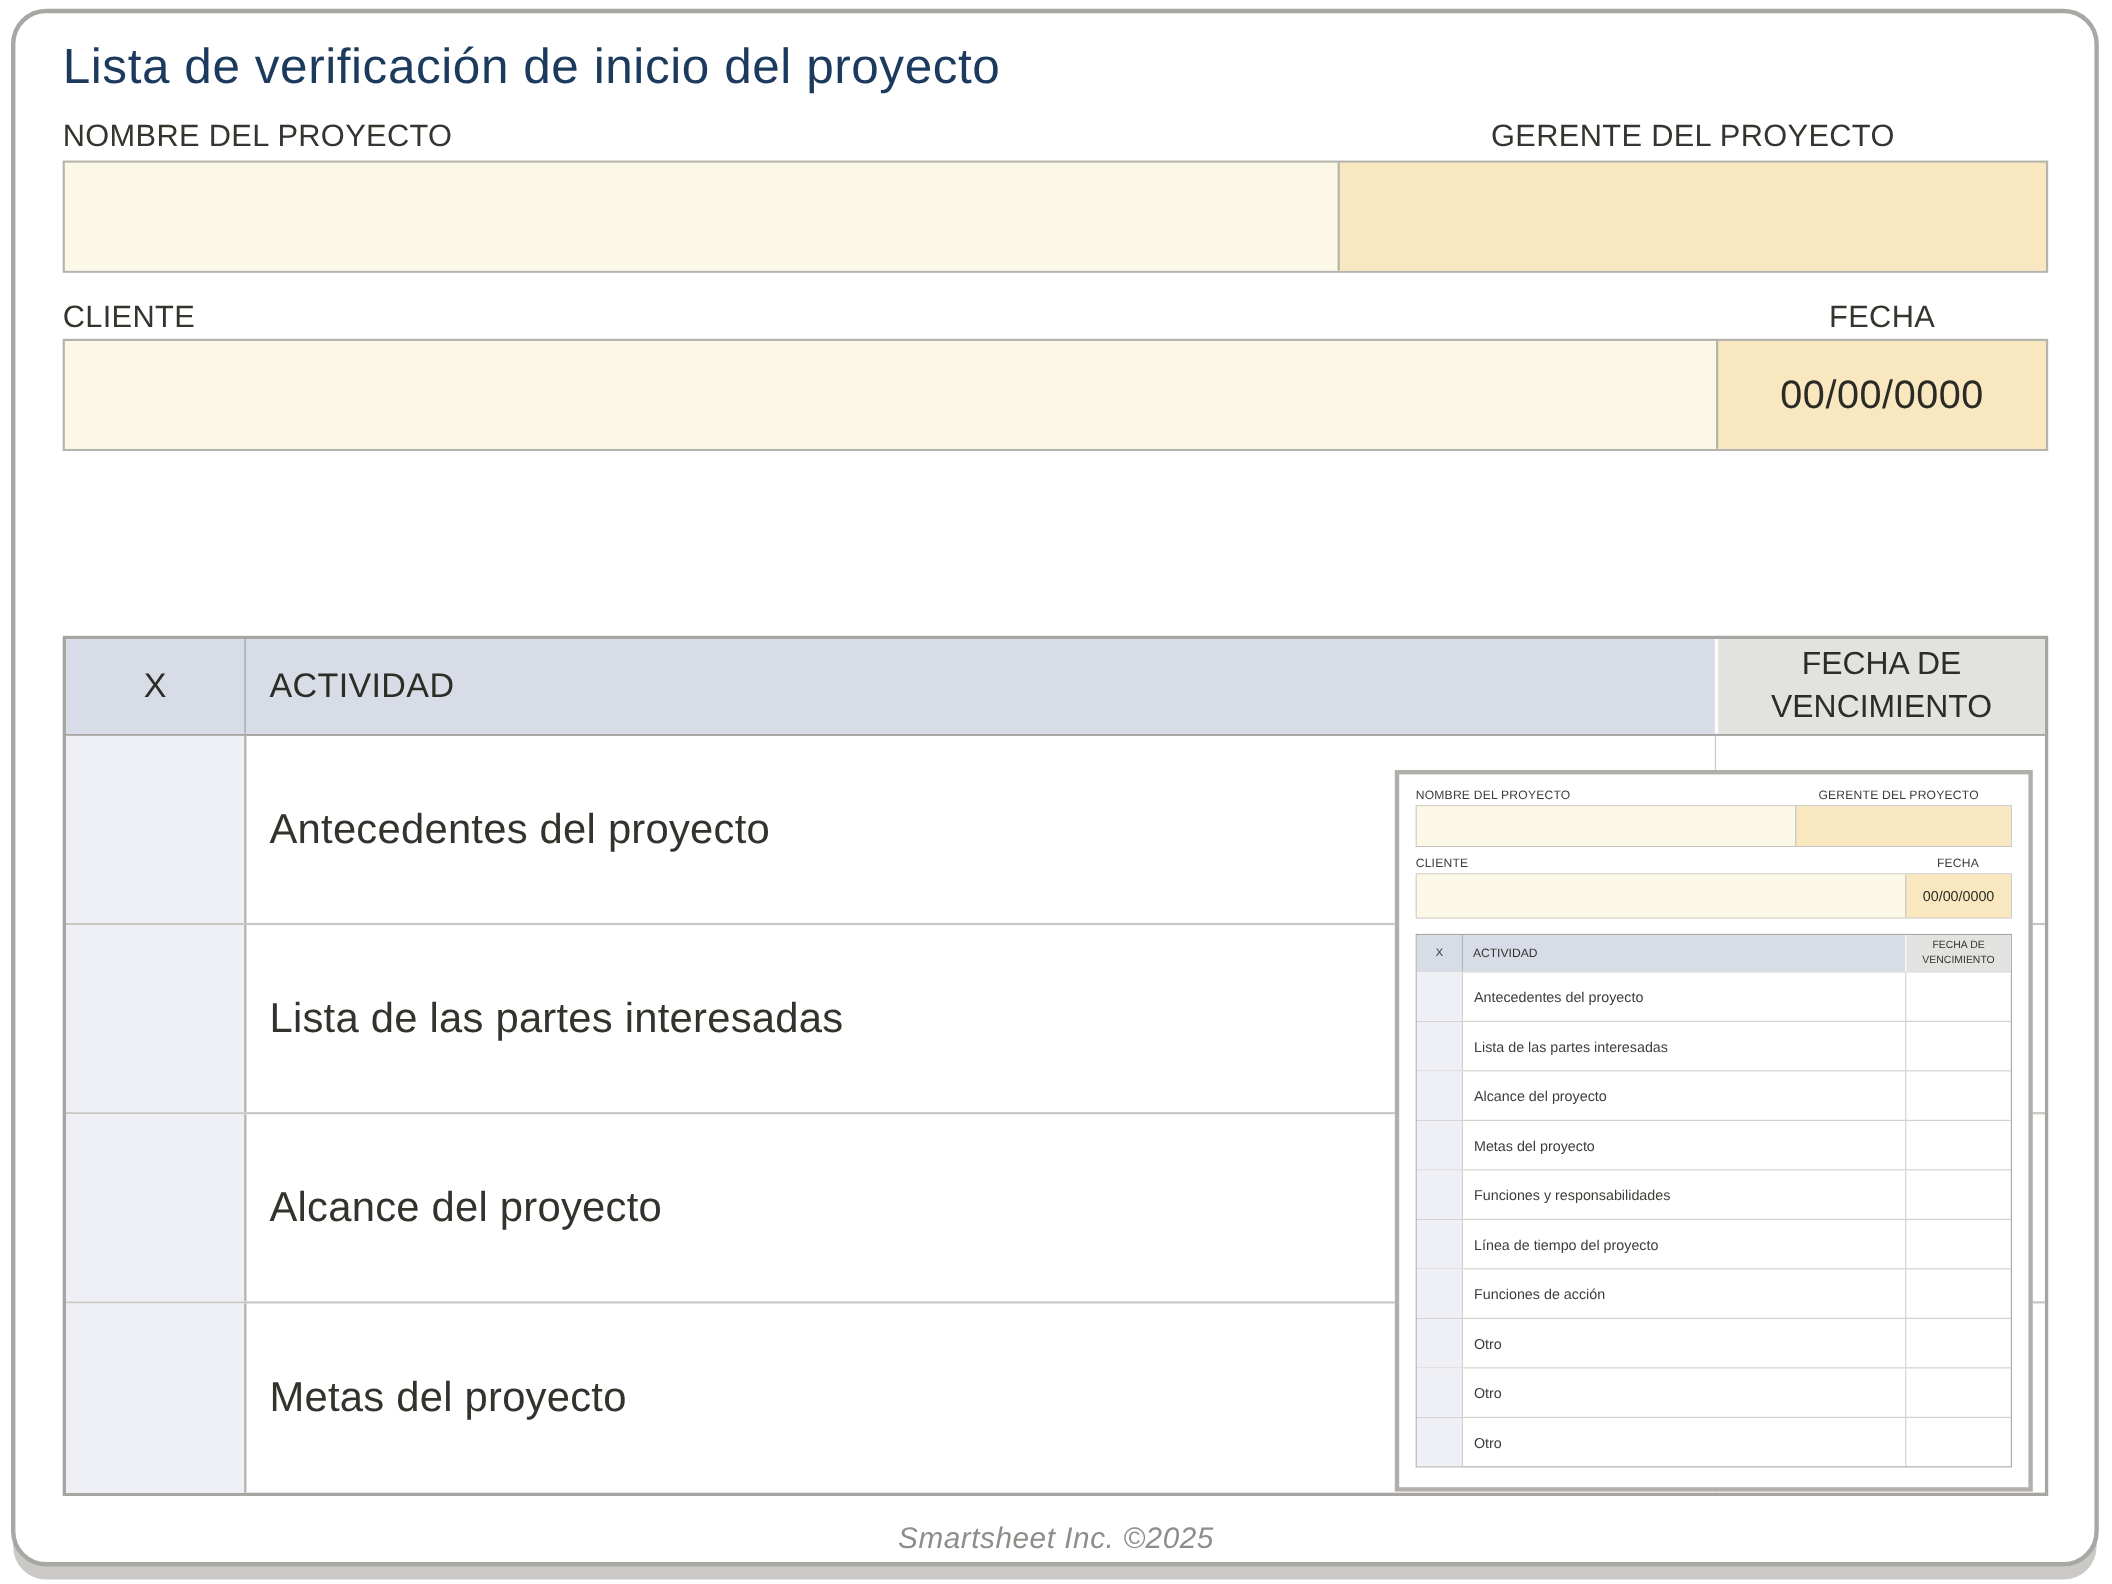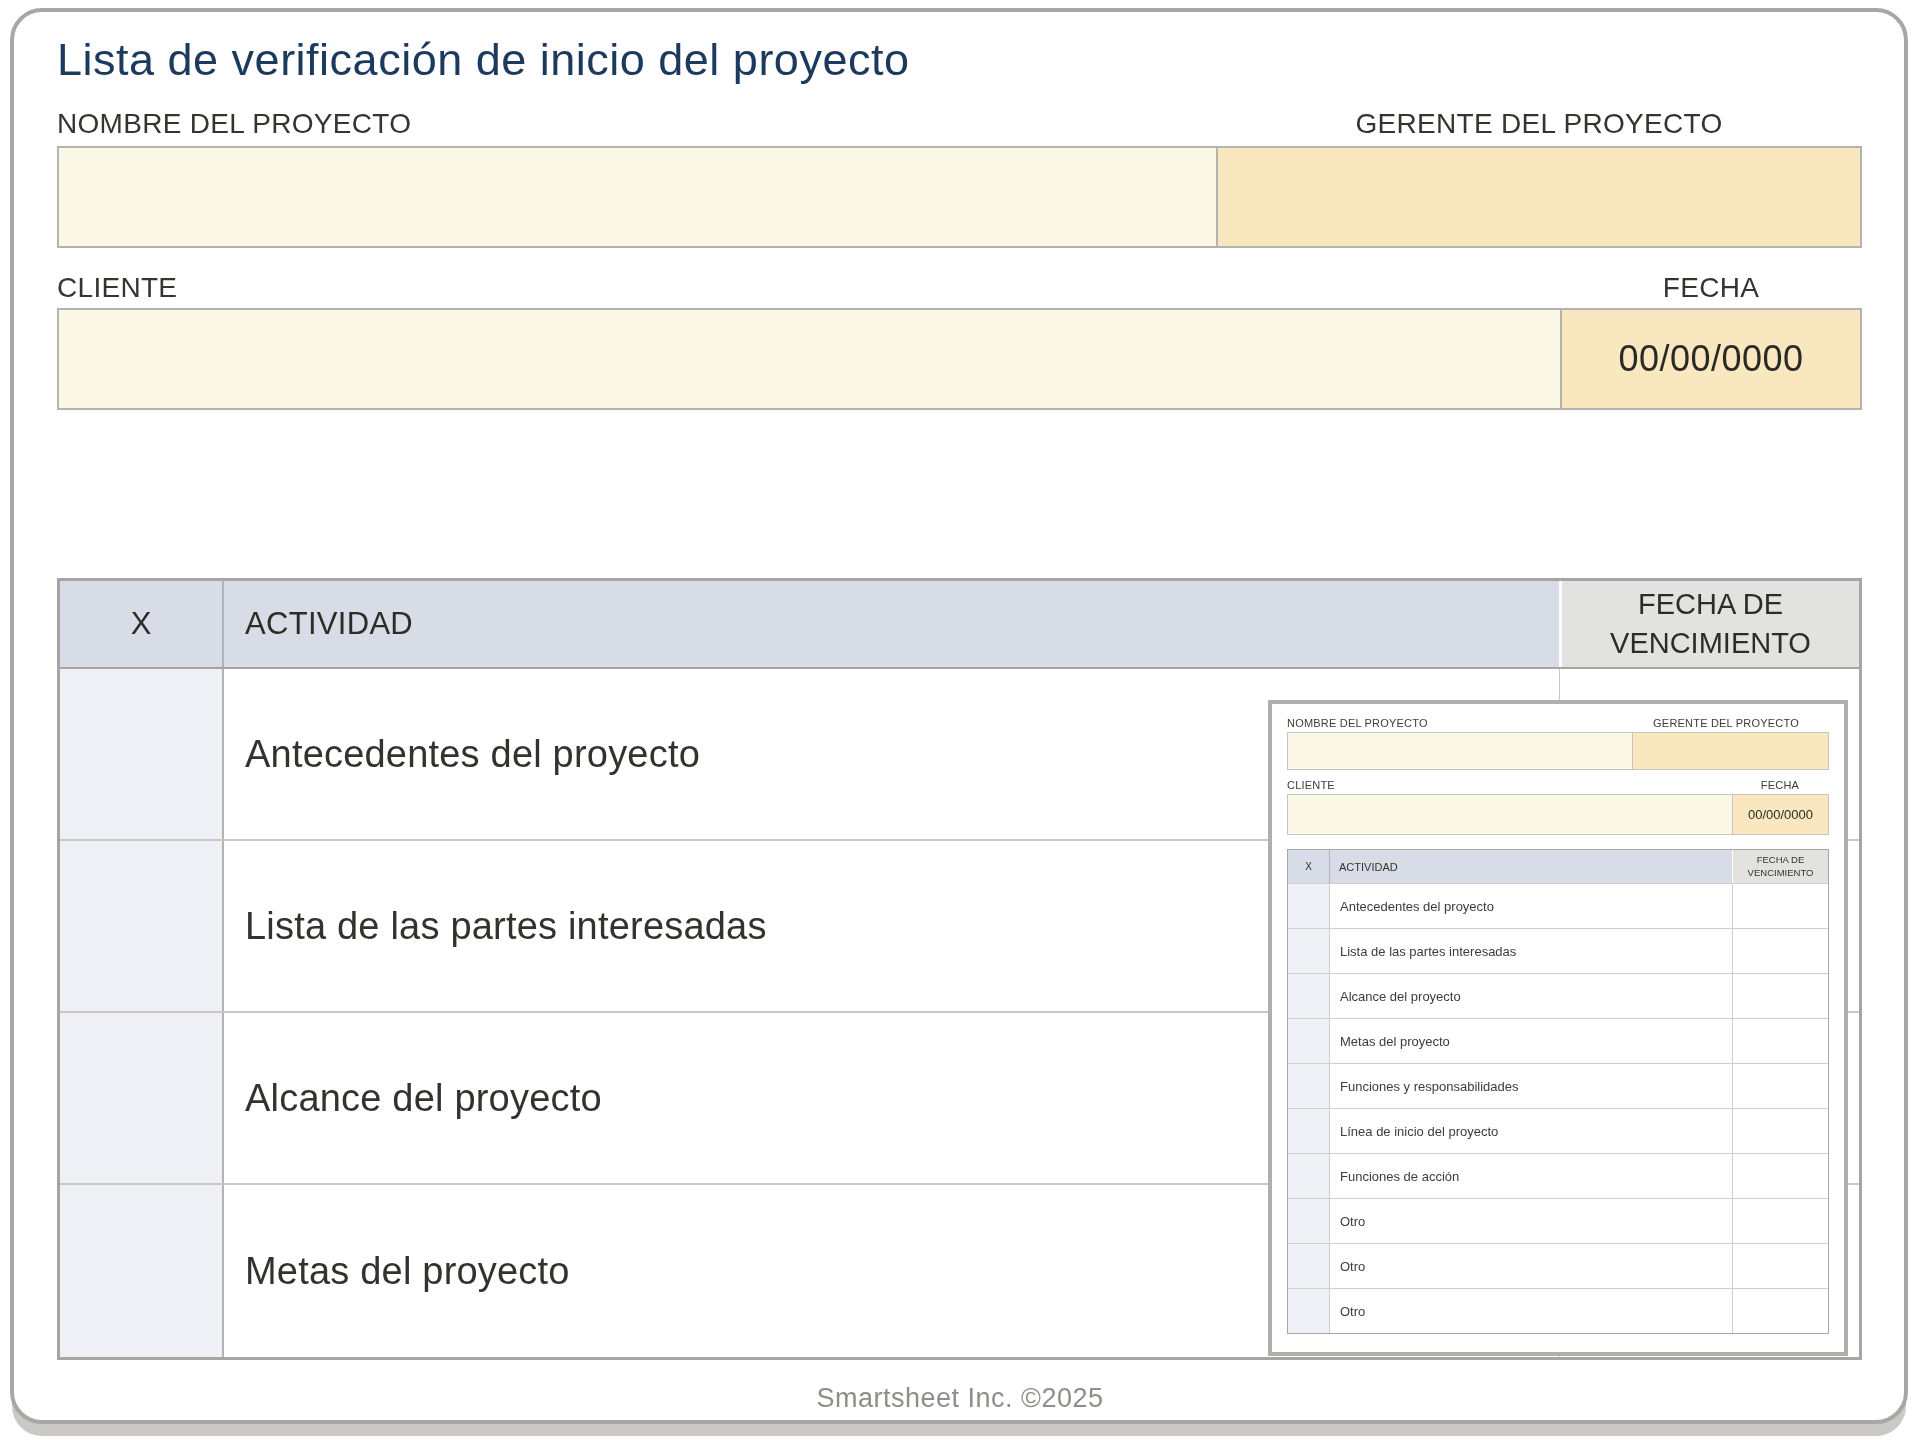--- a/index.html
+++ b/index.html
@@ -79,21 +79,21 @@
               display:flex; align-items:center; justify-content:center; text-align:center;
               font-size:9.5px; color:#33332e; line-height:1.3; }
   .t-trow { display:flex; height:45px; border-top:1px solid #cfcecb; }
   .t-td-x { width:42px; background:#eef0f5; border-right:1px solid #cfcecb; }
   .t-td-act { flex:1; display:flex; align-items:center; padding-left:10px;
               font-size:13px; color:#3c3c38; }
   .t-td-due { width:96px; border-left:1px solid #cfcecb; }
 
   
   .footer { position:absolute; left:0; top:1383px; width:1920px; text-align:center;
-            font-size:27px; color:#8d8d89; letter-spacing:.5px; }
+            font-size:27px; font-style:italic; color:#8d8d89; letter-spacing:.5px; }
 </style>
 </head>
 <body>
 
 <div class="card"></div>
 
 <div class="page-title">Lista de verificación de inicio del proyecto</div>
 
 <div class="flabel lbl-nombre">NOMBRE DEL PROYECTO</div>
 <div class="flabel lbl-gerente">GERENTE DEL PROYECTO</div>
@@ -186,21 +186,21 @@
       <div class="t-td-act">Metas del proyecto</div>
       <div class="t-td-due"></div>
     </div>
     <div class="t-trow">
       <div class="t-td-x"></div>
       <div class="t-td-act">Funciones y responsabilidades</div>
       <div class="t-td-due"></div>
     </div>
     <div class="t-trow">
       <div class="t-td-x"></div>
-      <div class="t-td-act">Línea de inicio del proyecto</div>
+      <div class="t-td-act">Línea de tiempo del proyecto</div>
       <div class="t-td-due"></div>
     </div>
     <div class="t-trow">
       <div class="t-td-x"></div>
       <div class="t-td-act">Funciones de acción</div>
       <div class="t-td-due"></div>
     </div>
     <div class="t-trow">
       <div class="t-td-x"></div>
       <div class="t-td-act">Otro</div>

